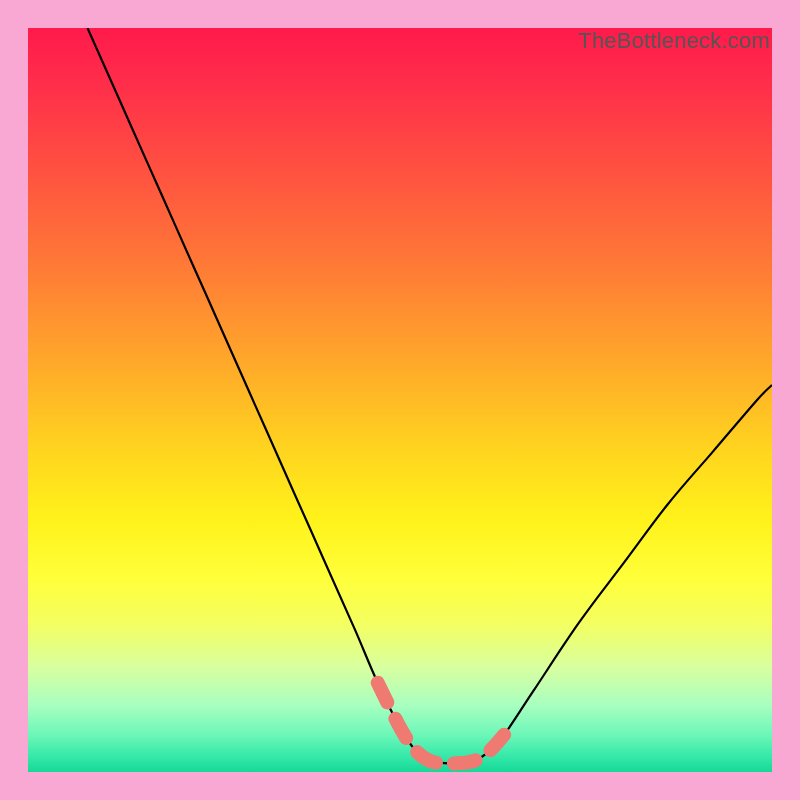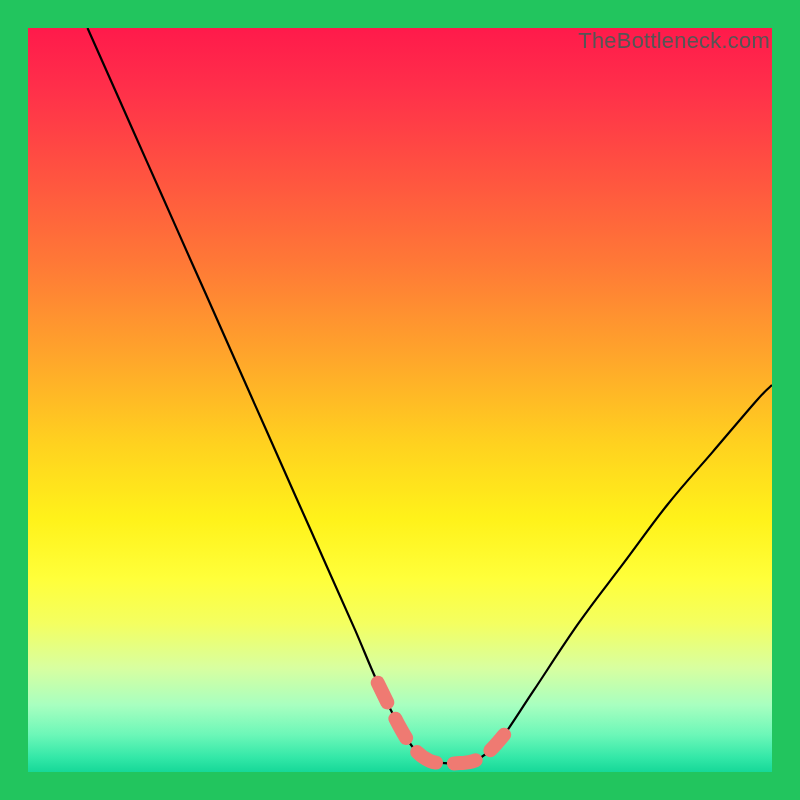--- a/index.html
+++ b/index.html
@@ -9,21 +9,21 @@
     height: 800px;
     background: #000;
     overflow: hidden;
   }
   .frame {
     position: absolute;
     top: 0;
     left: 0;
     width: 800px;
     height: 800px;
-    background: #22c55e;
+    background: #f9a8d4;
   }
   .plot {
     position: absolute;
     top: 28px;
     left: 28px;
     width: 744px;
     height: 744px;
     overflow: hidden;
   }
   .gradient {

